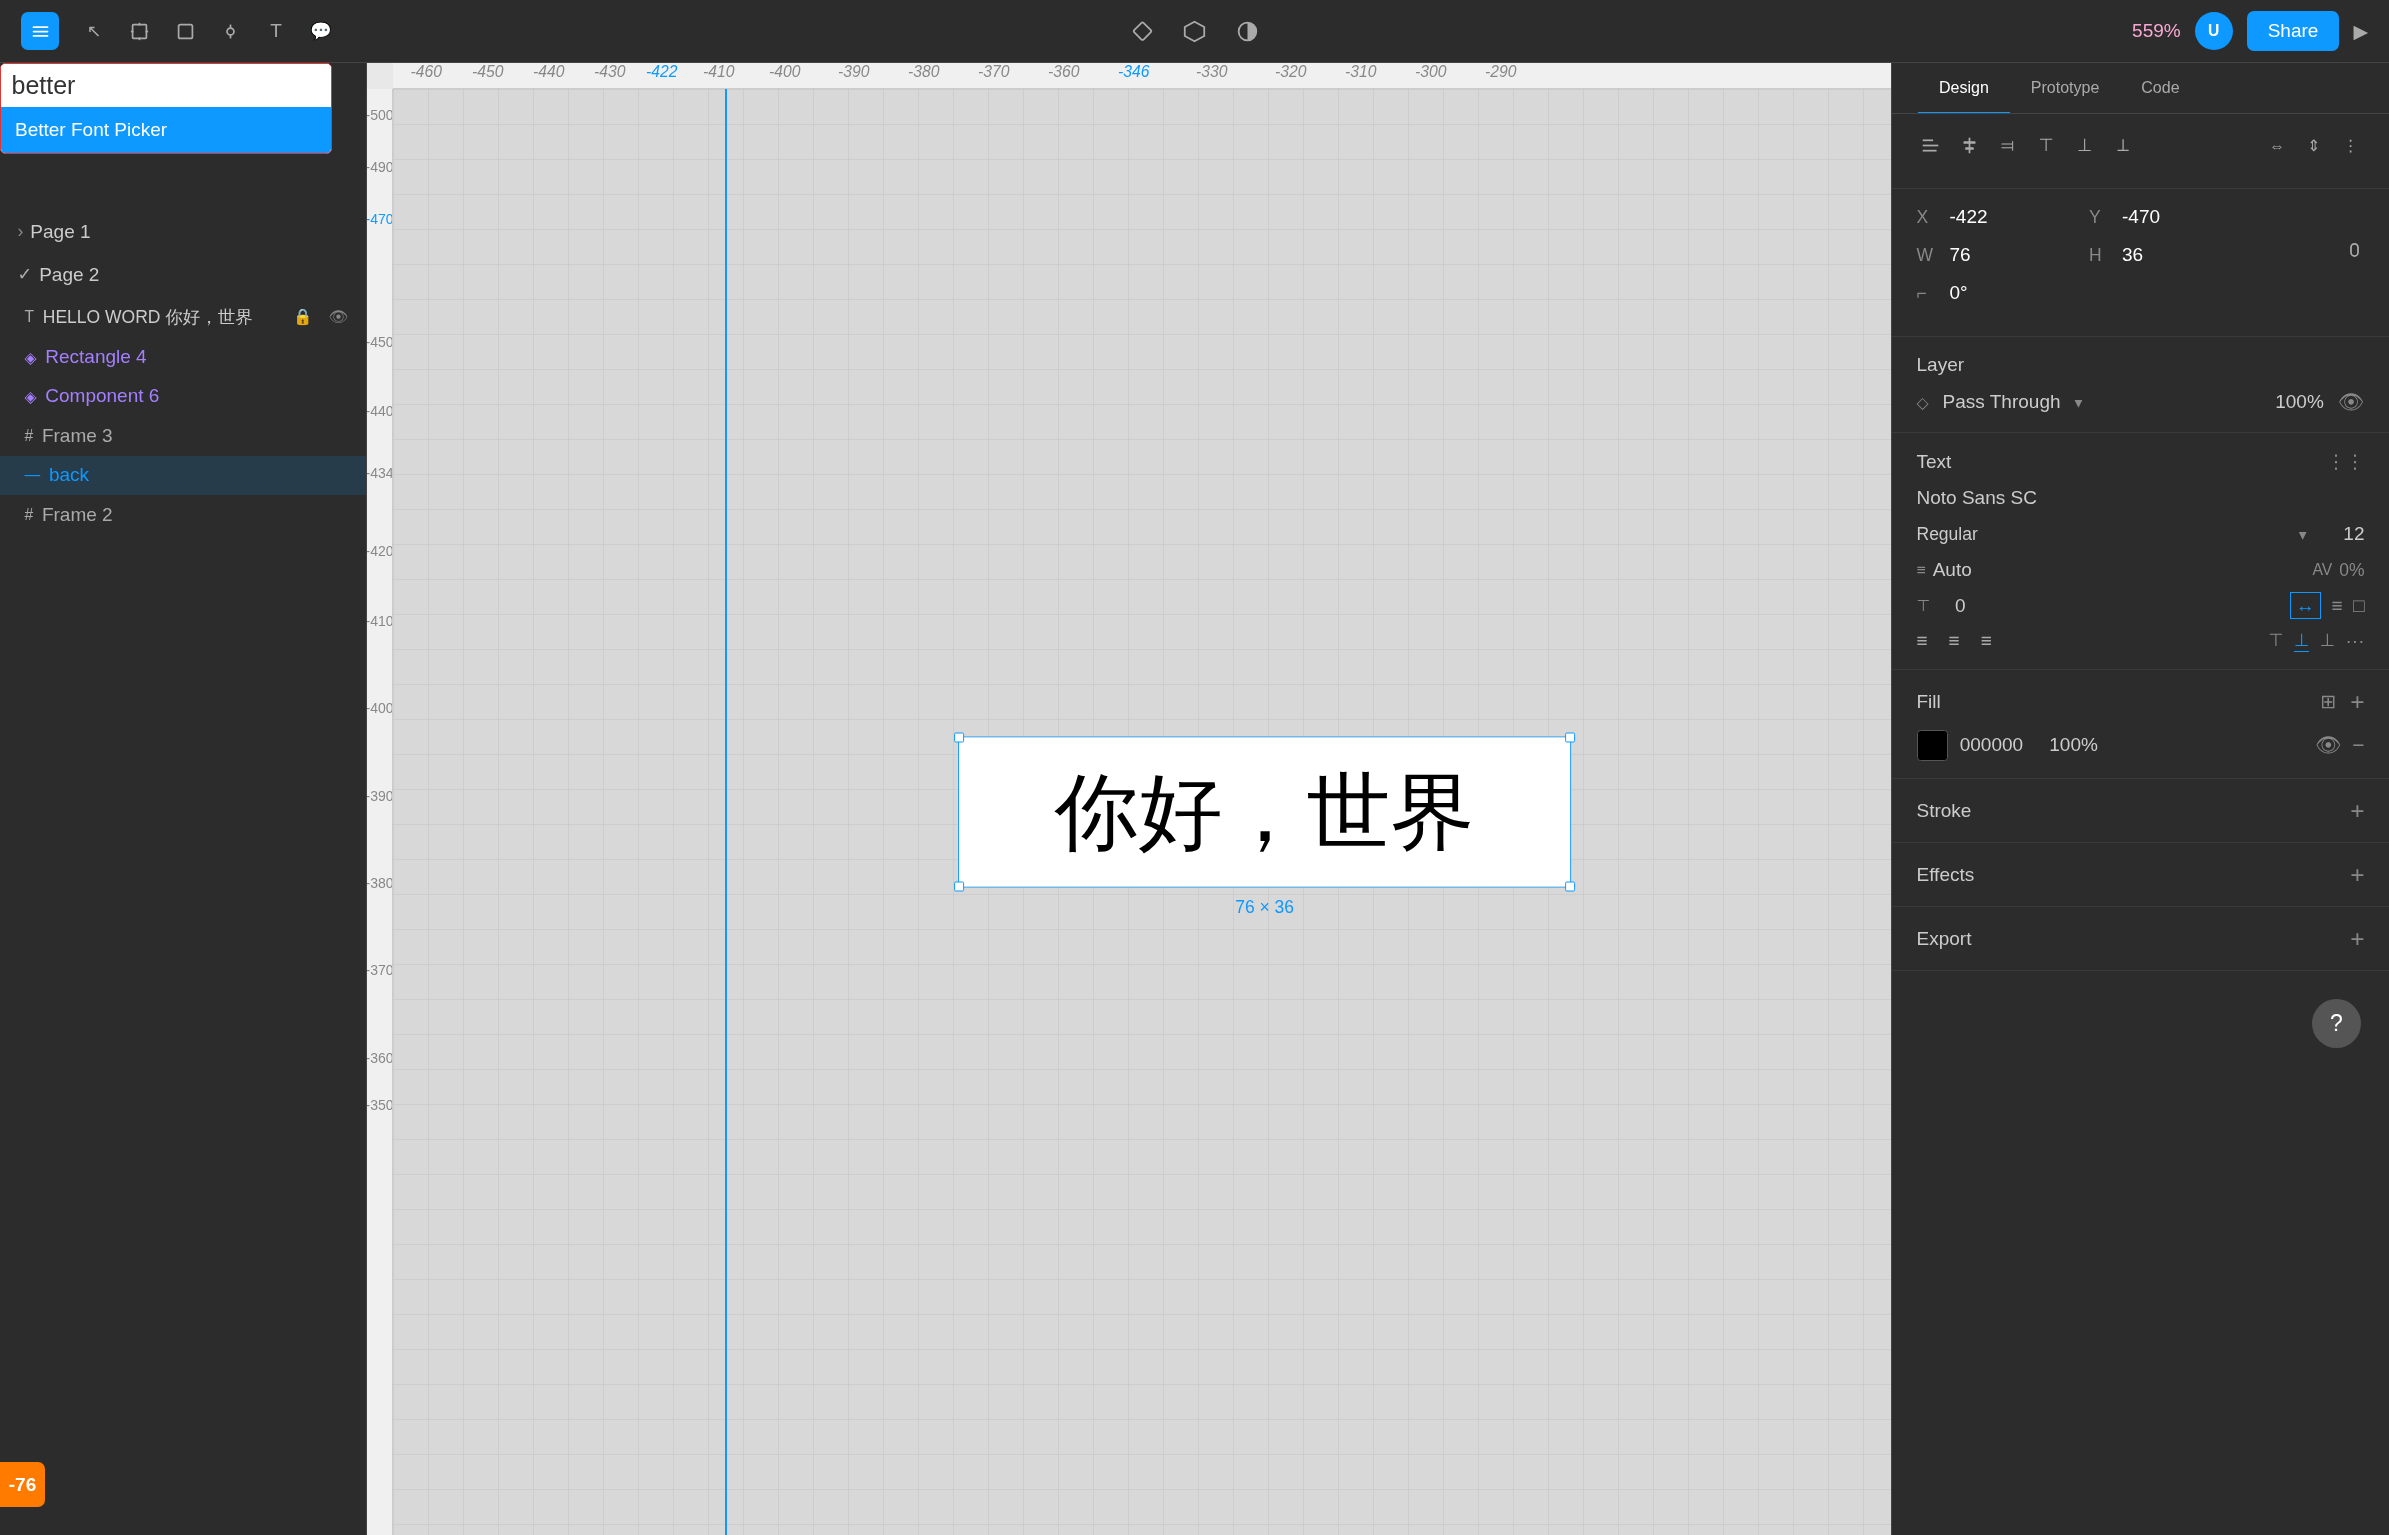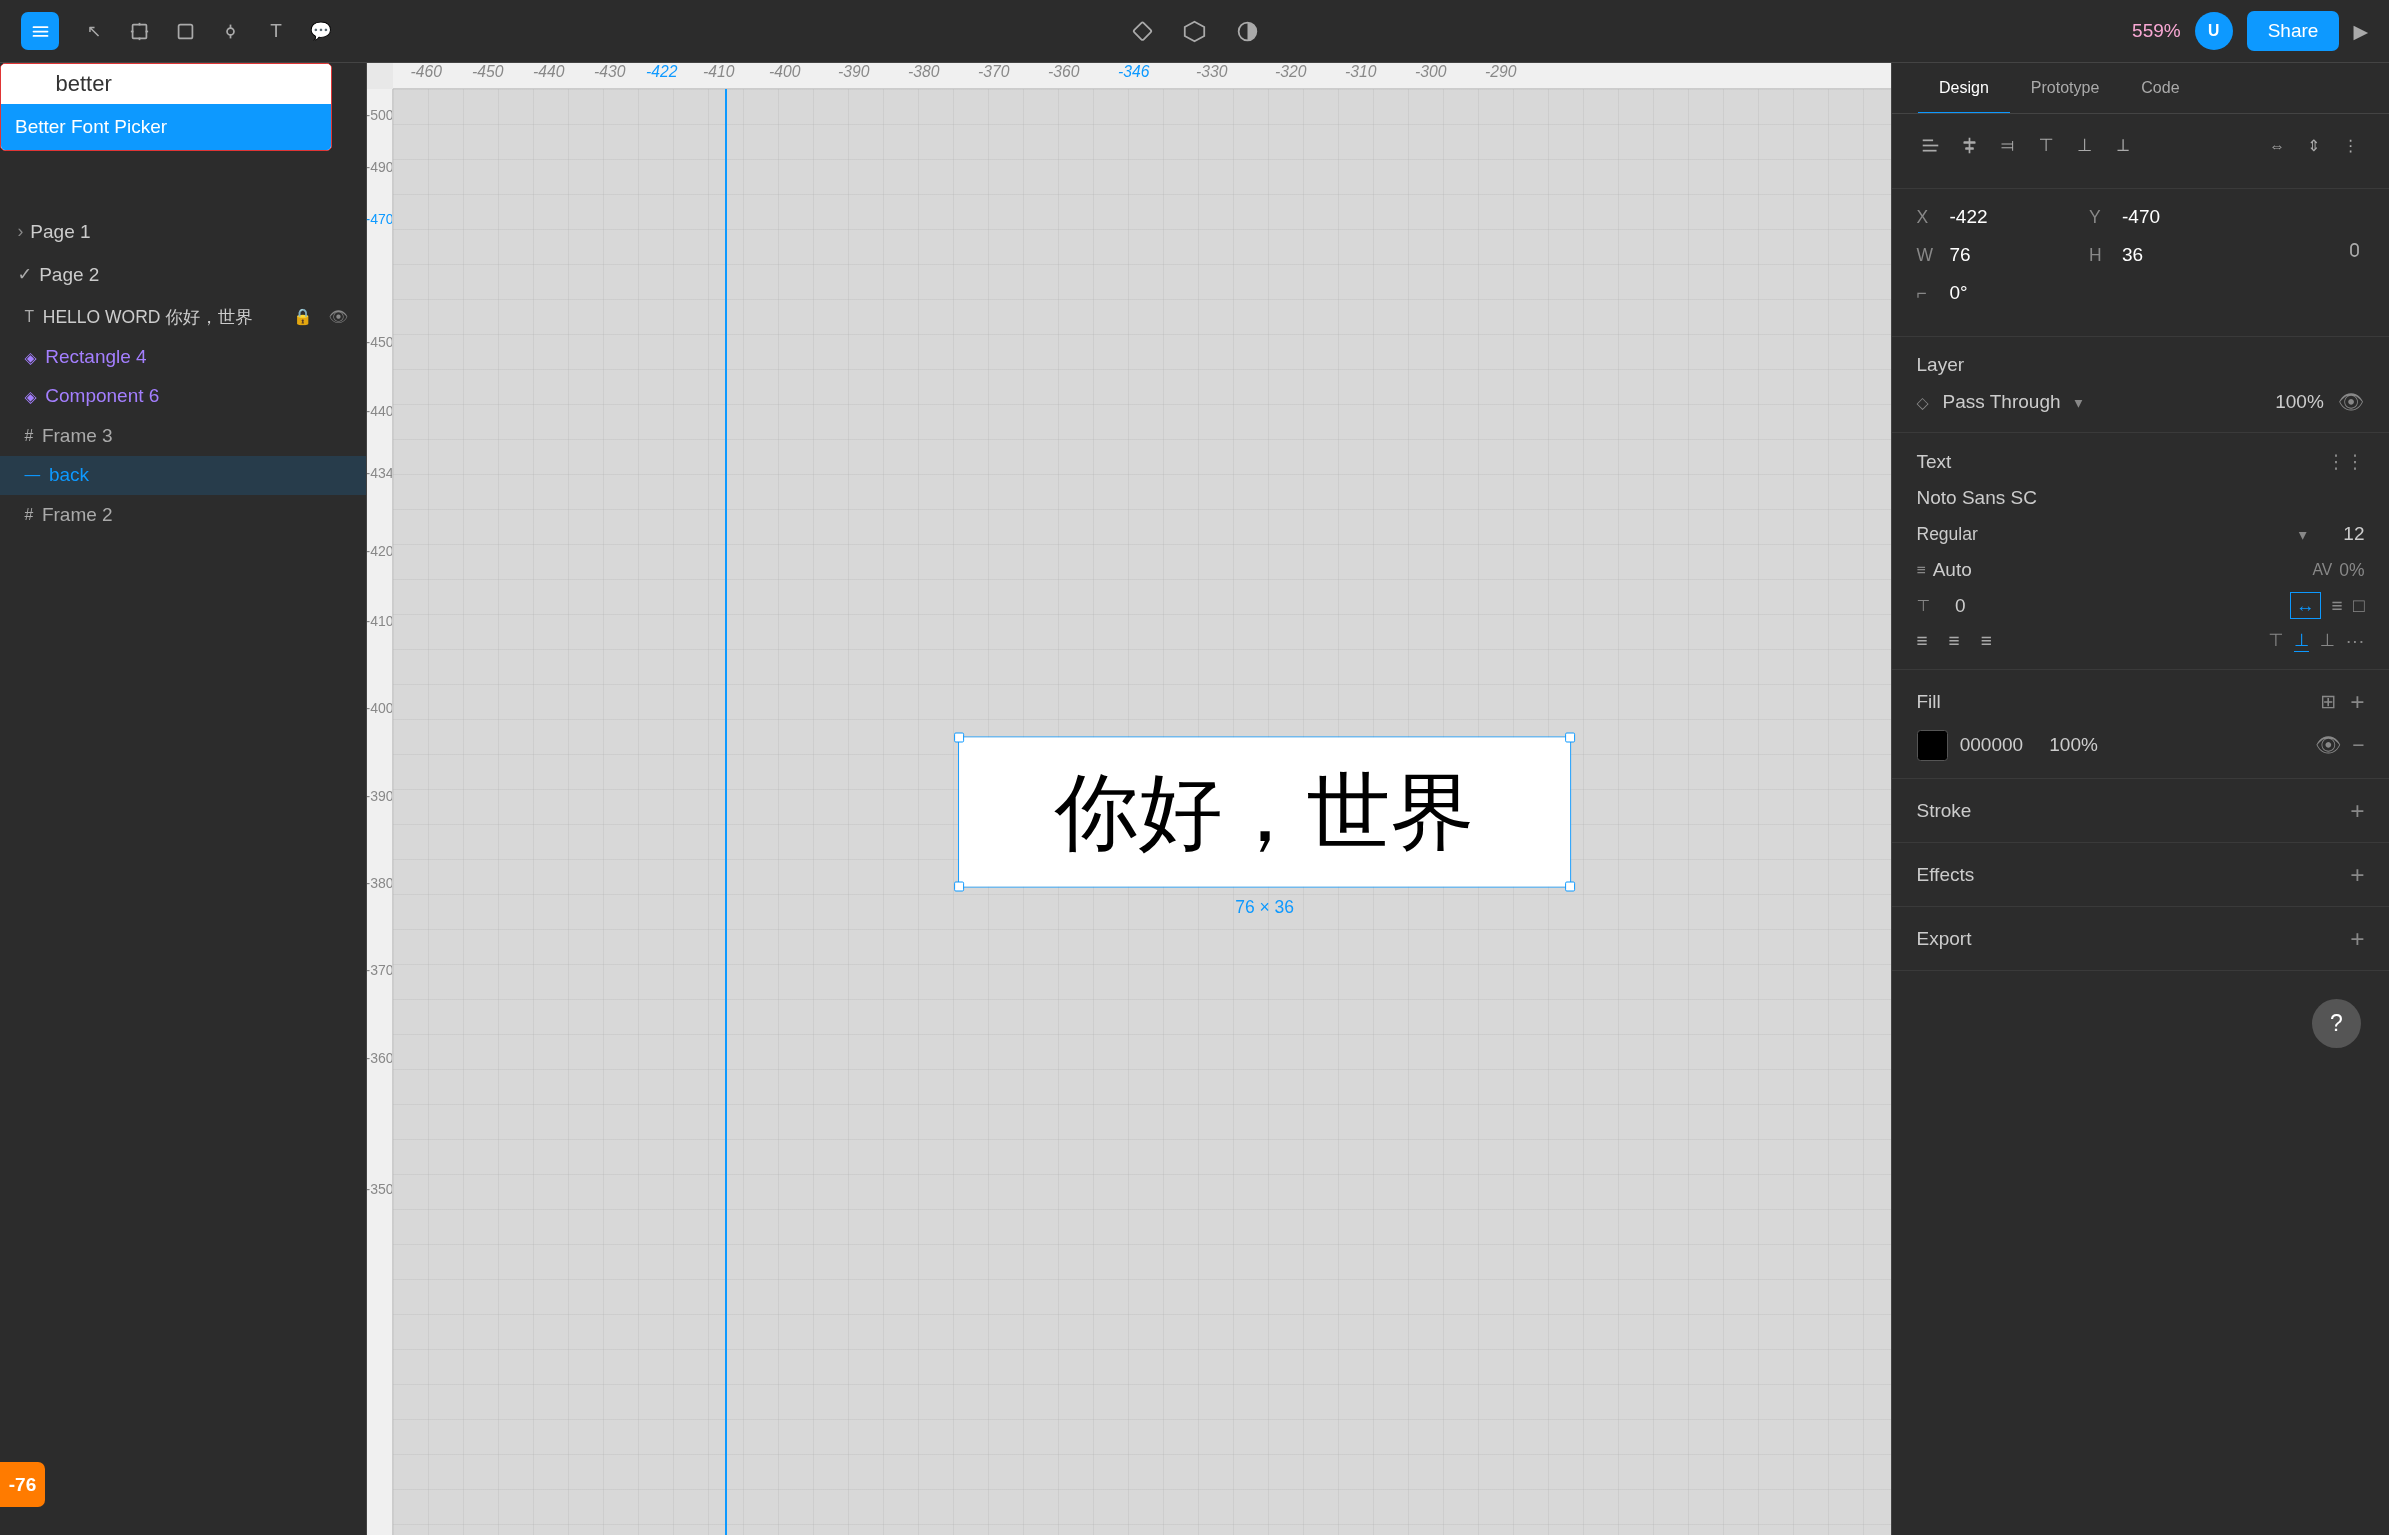--- a/index.html
+++ b/index.html
@@ -69,24 +69,23 @@
     .font-search-input-row {
       display: flex;
       align-items: center;
       padding: 7px 10.5px;
       background: #fff;
     }
     .font-search-input {
       flex: 1;
       border: none;
       outline: none;
-      font-size: 22px;
+      font-size: 25px;
       color: #333;
       background: transparent;
-      margin-left: 44px;
     }
     .font-search-clear {
       color: #666;
       cursor: pointer;
       font-size: 21px;
       font-weight: bold;
     }
     .font-search-result {
       background: #0d99ff;
       color: #fff;
@@ -498,21 +497,21 @@
       <span class="ruler-label" style="top:245px;writing-mode:horizontal-tb;font-size:14px;">-450</span>
       <span class="ruler-label" style="top:314px;writing-mode:horizontal-tb;font-size:14px;">-440</span>
       <span class="ruler-label" style="top:376px;writing-mode:horizontal-tb;font-size:14px;">-434</span>
       <span class="ruler-label" style="top:454px;writing-mode:horizontal-tb;font-size:14px;">-420</span>
       <span class="ruler-label" style="top:524px;writing-mode:horizontal-tb;font-size:14px;">-410</span>
       <span class="ruler-label" style="top:611px;writing-mode:horizontal-tb;font-size:14px;">-400</span>
       <span class="ruler-label" style="top:699px;writing-mode:horizontal-tb;font-size:14px;">-390</span>
       <span class="ruler-label" style="top:786px;writing-mode:horizontal-tb;font-size:14px;">-380</span>
       <span class="ruler-label" style="top:873px;writing-mode:horizontal-tb;font-size:14px;">-370</span>
       <span class="ruler-label" style="top:961px;writing-mode:horizontal-tb;font-size:14px;">-360</span>
-      <span class="ruler-label" style="top:1092px;writing-mode:horizontal-tb;font-size:14px;">-350</span>
+      <span class="ruler-label" style="top:1008px;writing-mode:horizontal-tb;font-size:14px;">-350</span>
     </div>
 
     <div class="canvas-content">
 
       <div class="highlight-v-line"></div>
 
       <div class="canvas-selected-element">
         <div class="selection-handle handle-tl"></div>
         <div class="selection-handle handle-tr"></div>
         <div class="selection-handle handle-bl"></div>

